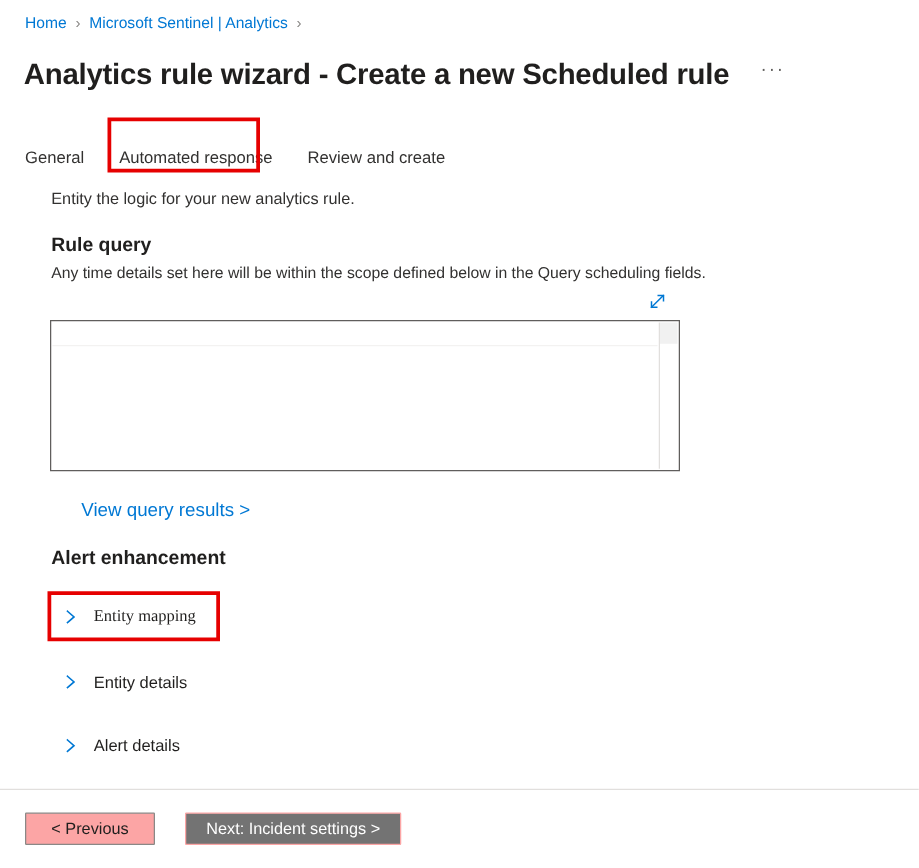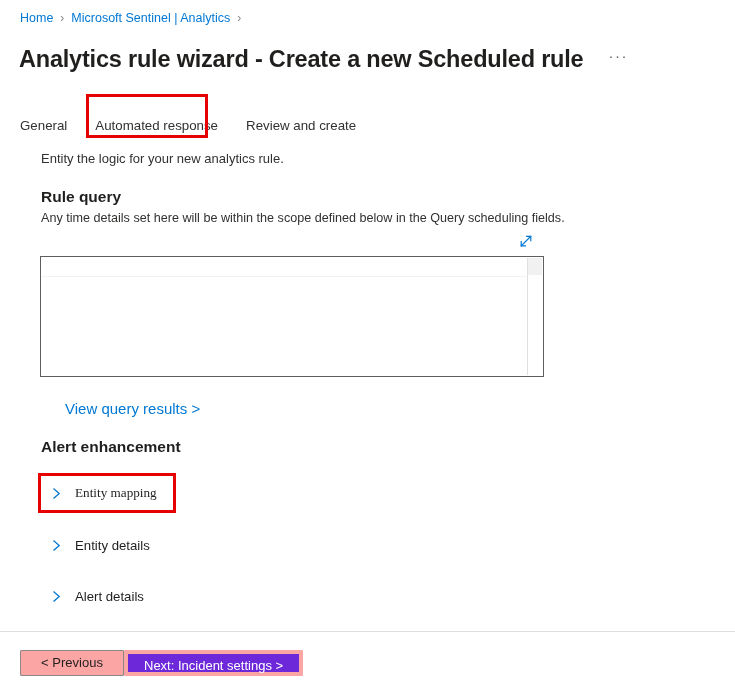--- a/index.html
+++ b/index.html
@@ -291,24 +291,24 @@
     border-radius: 1px;
   }
   .btn-secondary {
     background: #fca5a5;
     border: 1px solid #8a8886;
     color: #201f1e;
     min-width: 104px;
     text-align: center;
   }
   .btn-primary {
-    background: #6d28d9;
-    border: 4px solid #fca5a5;
+    background: #737373;
+    border: 1px solid #fca5a5;
     color: #ffffff;
-    margin-left: 0;
+    margin-left: 24px;
     text-align: center;
   }
 </style>
 </head>
 <body>
 
 <div class="breadcrumb">
   <span class="bc-link">Home</span>
   <span class="bc-sep">›</span>
   <span class="bc-link">Microsoft Sentinel | Analytics</span>

